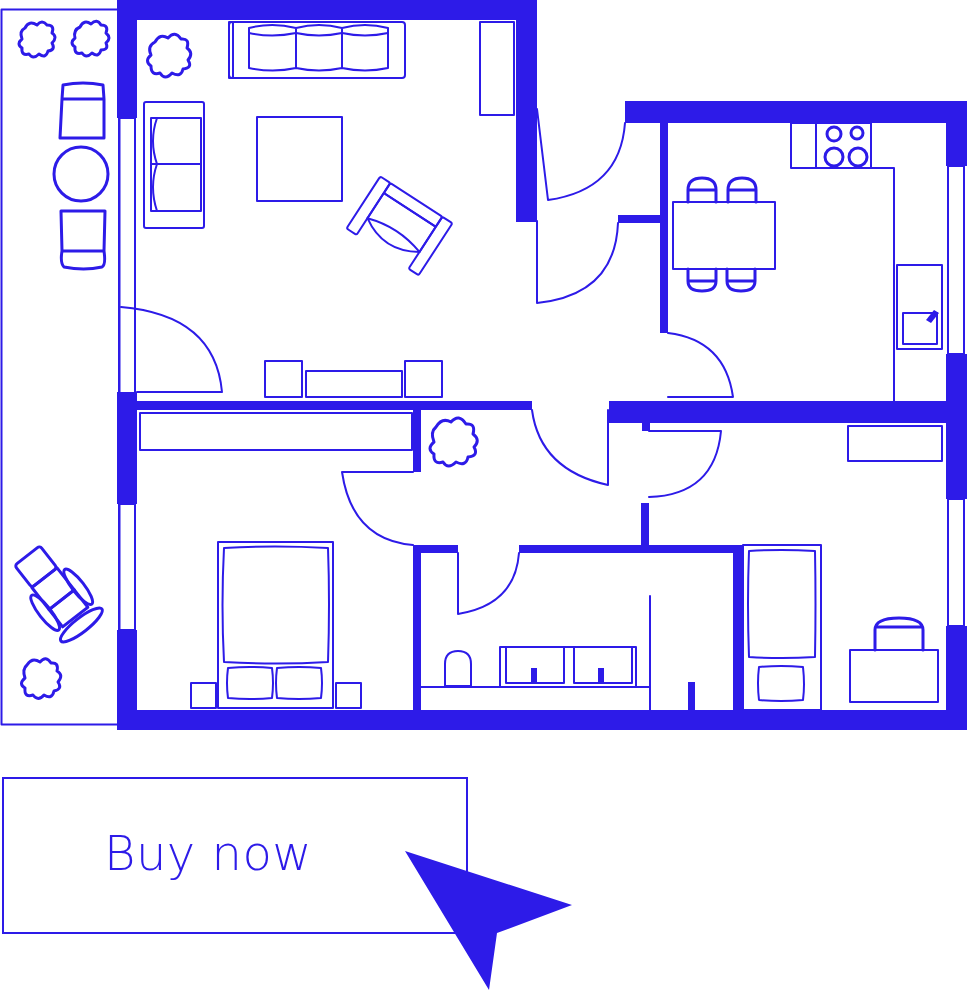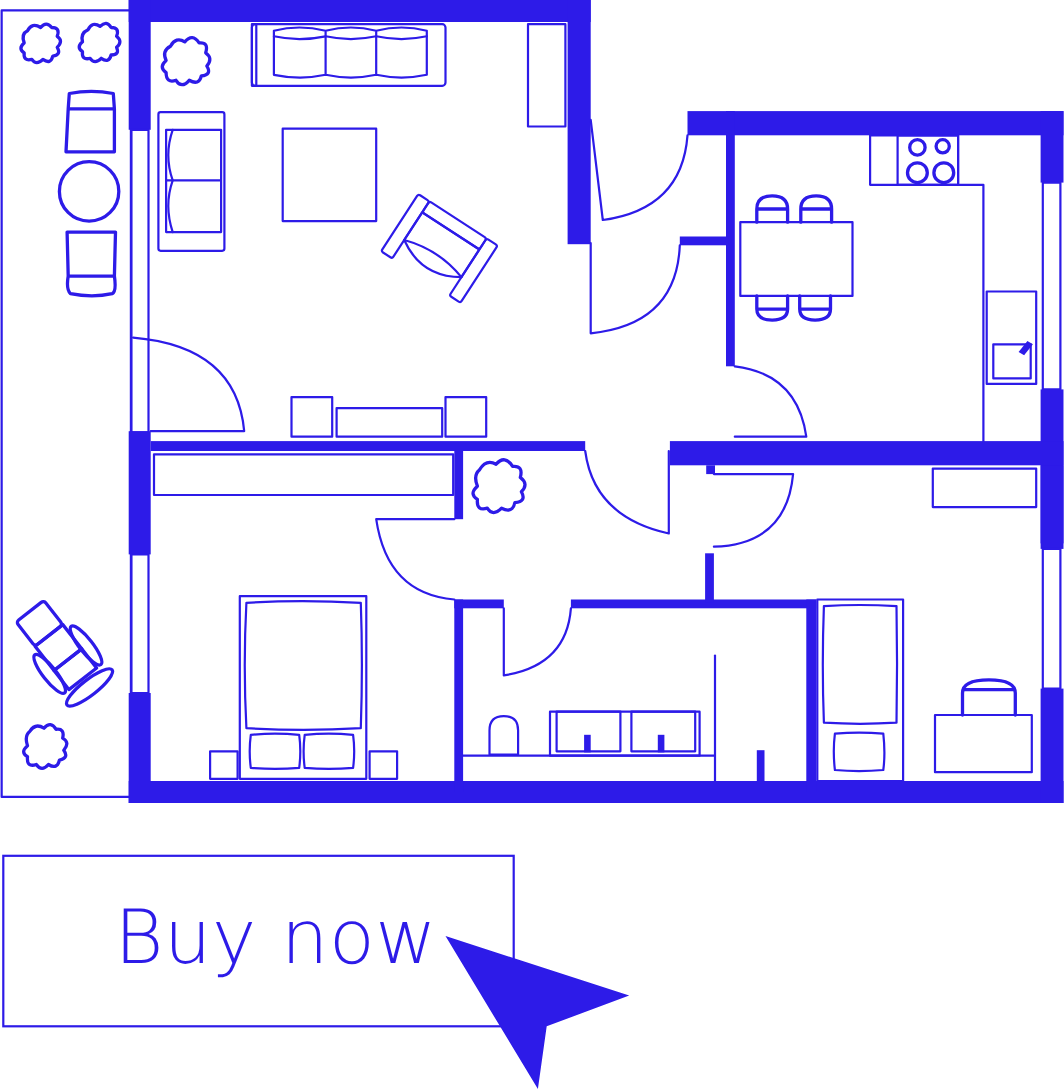--- a/index.html
+++ b/index.html
@@ -10,21 +10,21 @@
     .ln3 { fill: none; stroke: #2d1be8; stroke-width: 3; stroke-linejoin: round; stroke-linecap: round; }
     .fillb { fill: #2d1be8; }
     #buy-button {
       position: absolute; left: 2px; top: 777px; width: 462px; height: 153px;
       border: 2px solid #2d1be8; background: #fff; box-sizing: content-box;
       cursor: pointer; padding: 0;
     }
     #buy-label {
       position: absolute; left: 104px; top: 818px;
       font-family: "DejaVu Sans", sans-serif; font-weight: 200;
-      font-size: 68px; letter-spacing: 0.5px; color: #2d1be8; line-height: 70px;
+      font-size: 48px; letter-spacing: 0.5px; color: #2d1be8; line-height: 70px;
       pointer-events: none; -webkit-text-stroke: 0;
     }
     #cursor { position: absolute; left: 400px; top: 845px; }
   </style>
 </head>
 <body>
 
 <svg id="plan" width="967" height="993" viewBox="0 0 967 993" xmlns="http://www.w3.org/2000/svg">
 
   <g>

